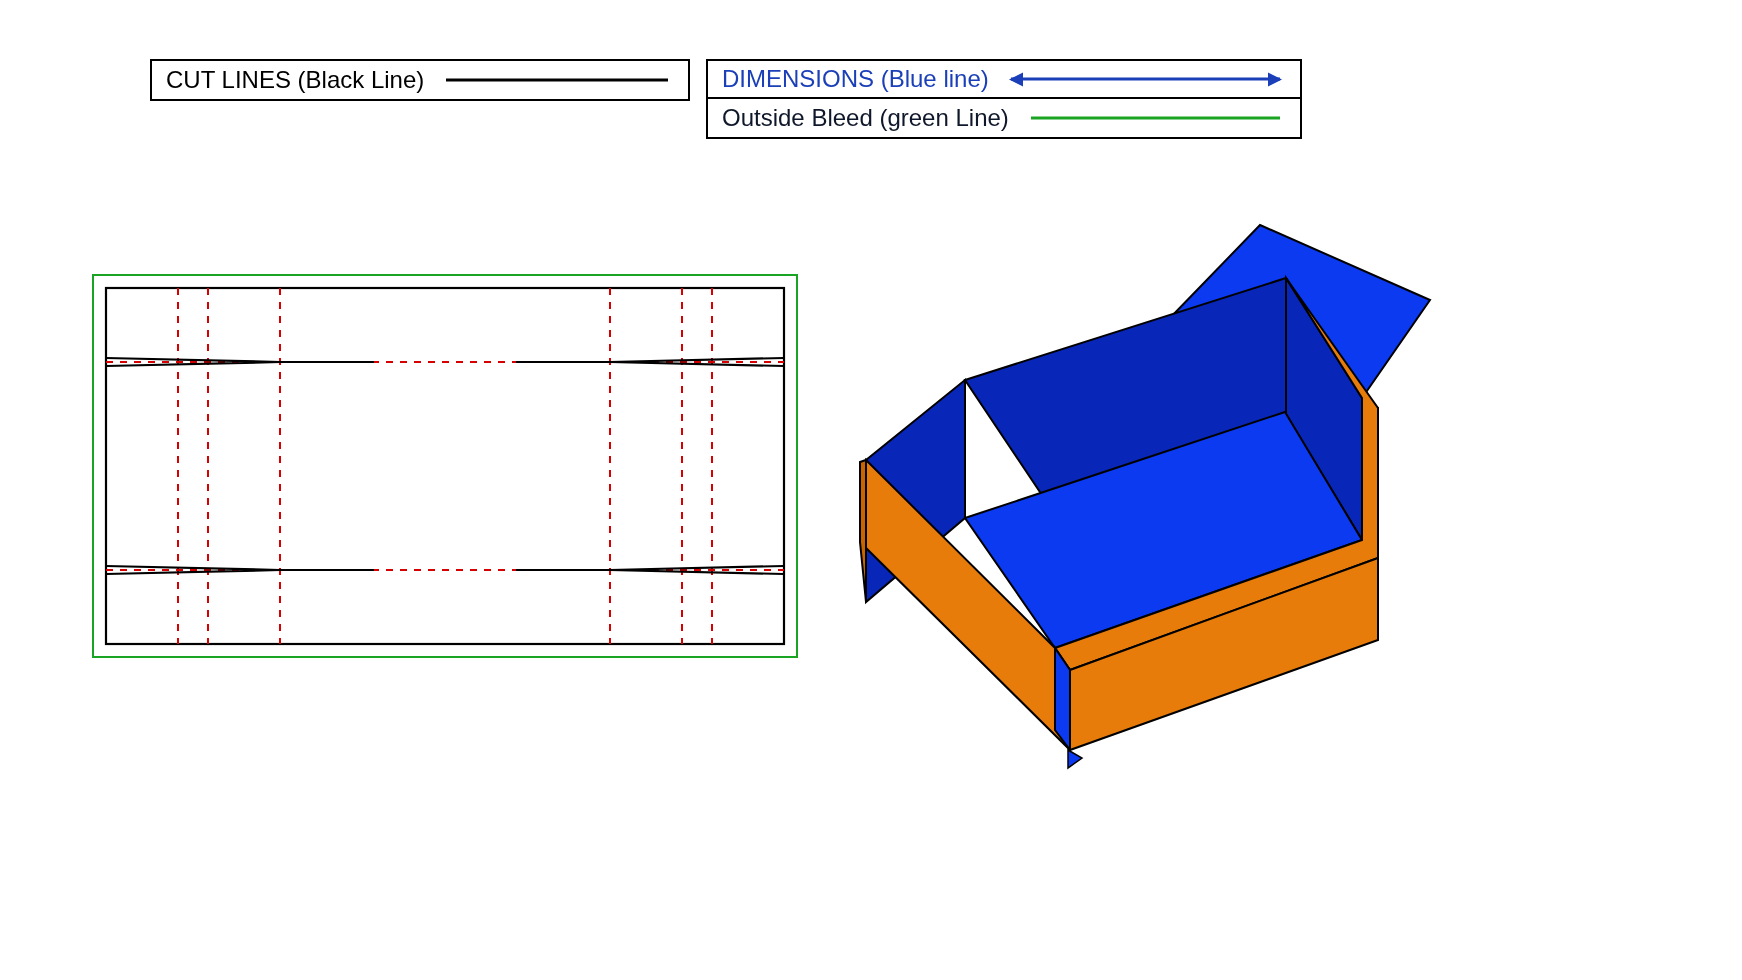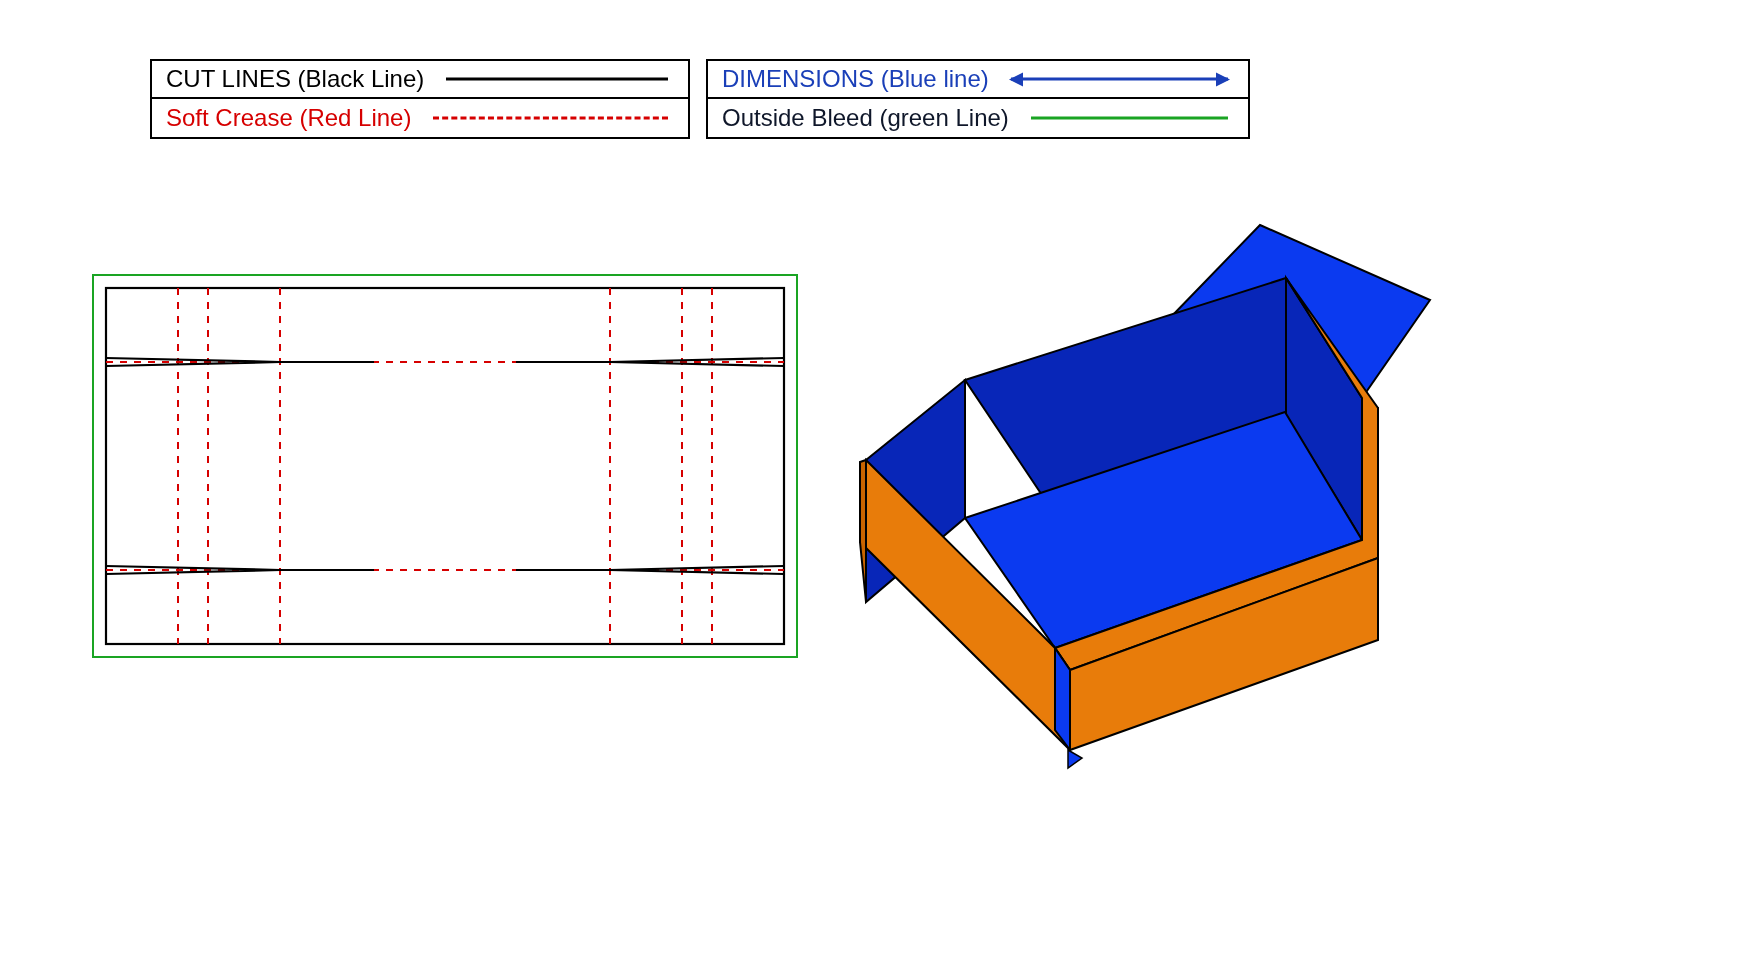--- a/index.html
+++ b/index.html
@@ -39,29 +39,23 @@
 
 <div class="stage">
 
   <div class="legend" style="left:150px;top:59px;width:540px">
     <div class="legend-row">
       <span class="legend-label c-black">CUT LINES (Black Line)</span>
       <span class="legend-sample">
           <span class="line-solid-black"></span>
         </span>
     </div>
-    <div class="legend-row">
-      <span class="legend-label c-red">Soft Crease (Red Line)</span>
-      <span class="legend-sample">
-          <span class="line-dash-red"></span>
-        </span>
-    </div>
   </div>
 
-  <div class="legend" style="left:706px;top:59px;width:544px">
+  <div class="legend" style="left:706px;top:59px;width:596px">
     <div class="legend-row">
       <span class="legend-label c-blue">DIMENSIONS (Blue line)</span>
       <span class="legend-sample">
           <span class="line-arrow-blue"></span>
         </span>
     </div>
     <div class="legend-row">
       <span class="legend-label c-green">Outside Bleed (green Line)</span>
       <span class="legend-sample">
           <span class="line-solid-green"></span>

